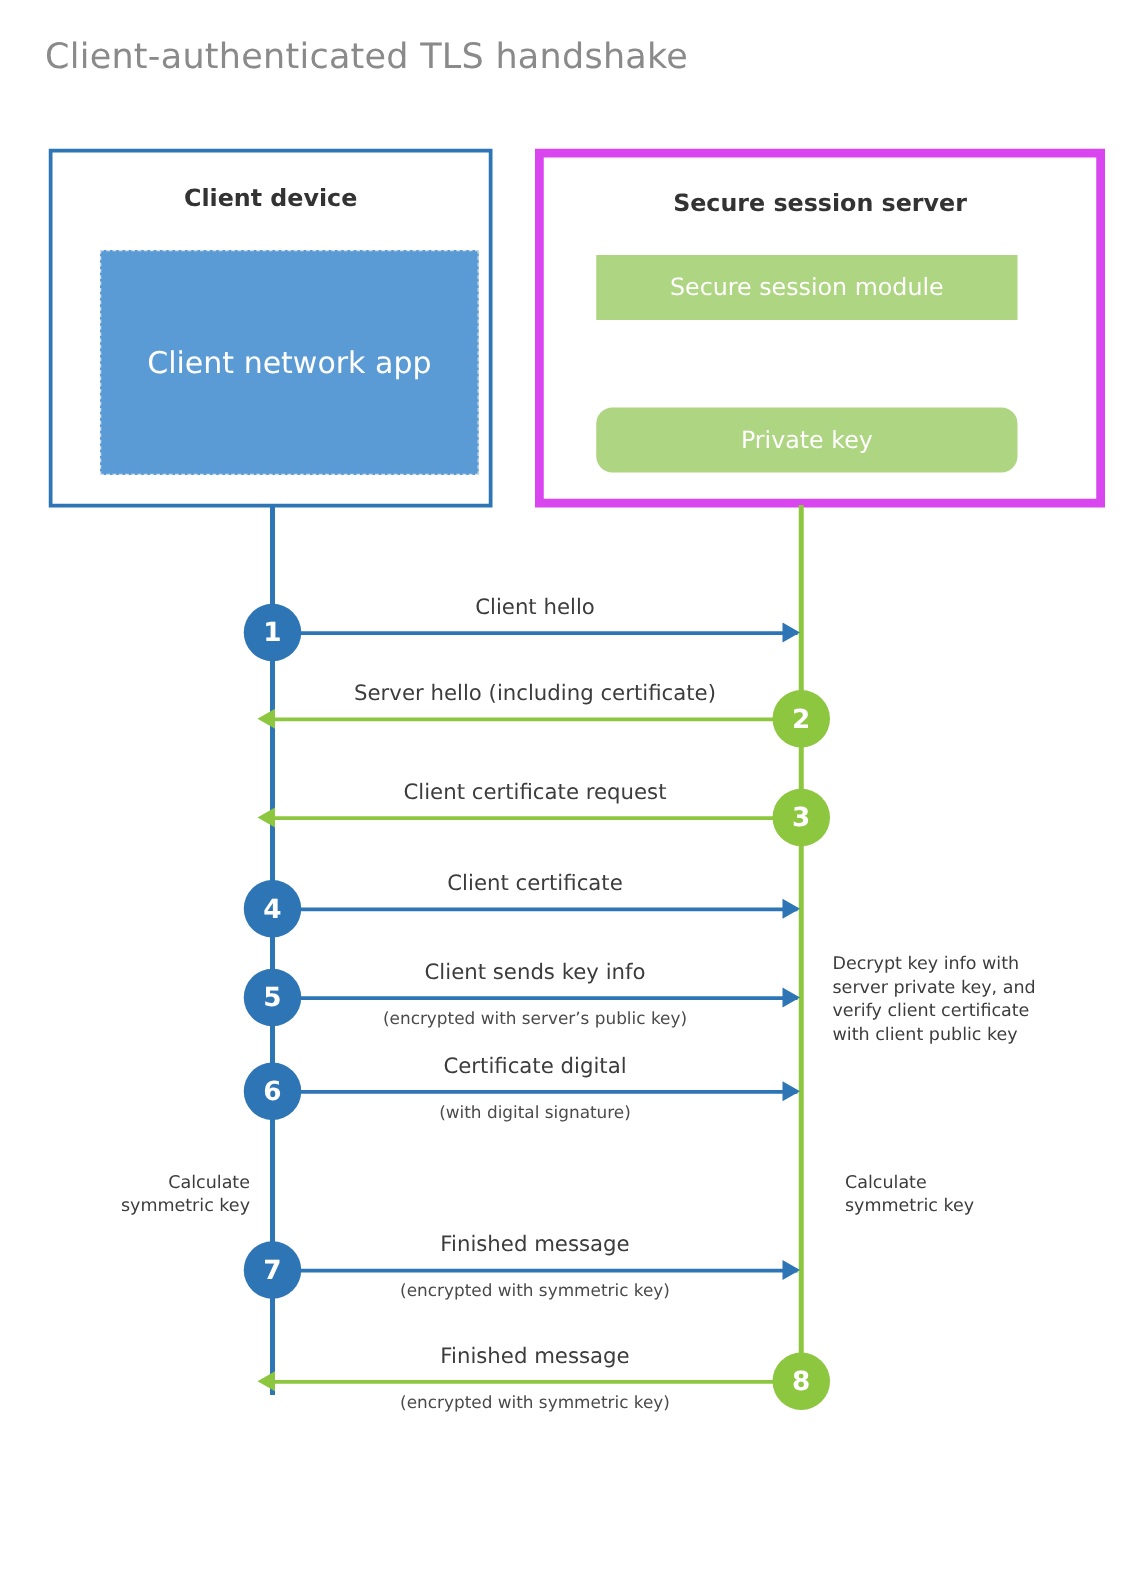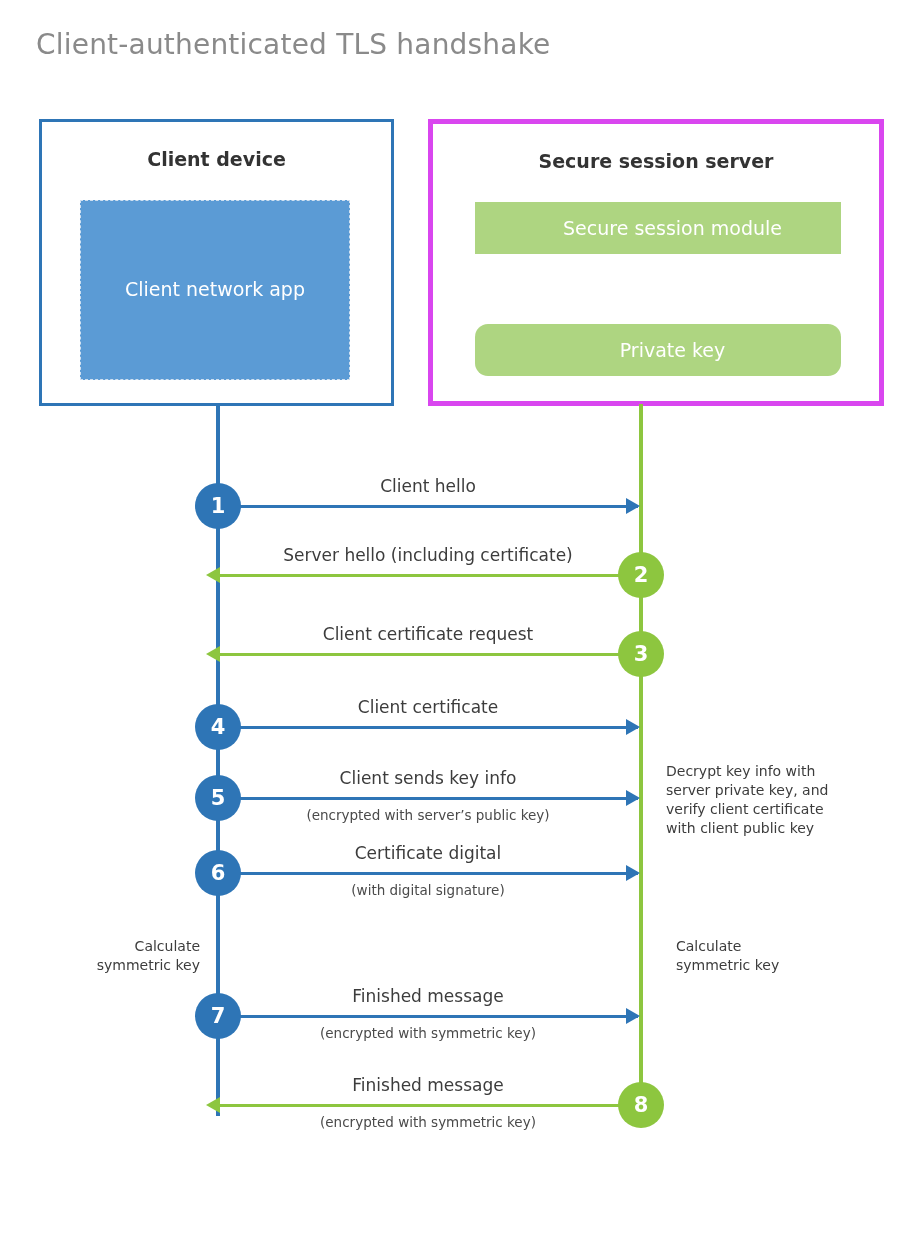--- a/index.html
+++ b/index.html
@@ -42,64 +42,63 @@
     top: 119px;
     width: 355px;
     height: 287px;
     border: 3px solid #2e75b6;
   }
   #server-box {
     left: 428px;
     top: 119px;
     width: 456px;
     height: 287px;
-    border: 5px solid #d946ef;
+    border: 7px solid #d946ef;
   }
   .party-title {
     position: absolute;
     left: 0;
     right: 0;
     top: 26px;
     text-align: center;
     font-size: 19px;
     font-weight: bold;
     color: #333333;
   }
 
   #client-app-box {
     position: absolute;
     left: 38px;
     top: 78px;
-    width: 270px;
+    width: 303px;
     height: 180px;
     background: #5b9bd5;
     border: 1px dashed #cfe0f1;
     box-sizing: border-box;
     display: flex;
     align-items: center;
     justify-content: center;
     text-align: center;
     color: #ffffff;
-    font-size: 19px;
+    font-size: 24px;
     line-height: 1.35;
     padding: 0 14px;
   }
 
   .server-bar {
     position: absolute;
     left: 42px;
     width: 337px;
     height: 52px;
     background: #aed581;
     display: flex;
     align-items: center;
     justify-content: center;
     color: #ffffff;
     font-size: 19px;
-    padding-left: 29px;
   }
   #server-bar-0 { top: 78px; }
   #server-bar-1 { top: 139px; }
   #server-bar-2 { top: 200px; border-radius: 13px; }
 
   
   .lifeline {
     position: absolute;
     width: 4px;
   }

